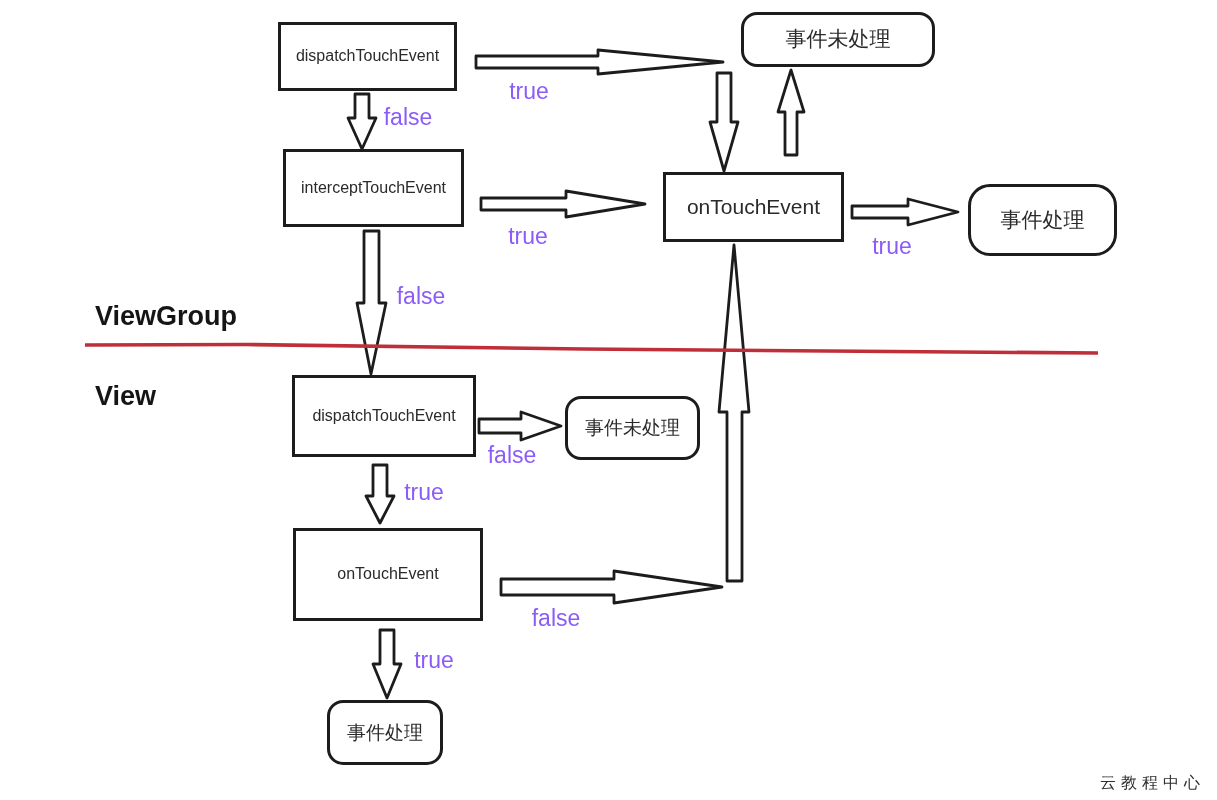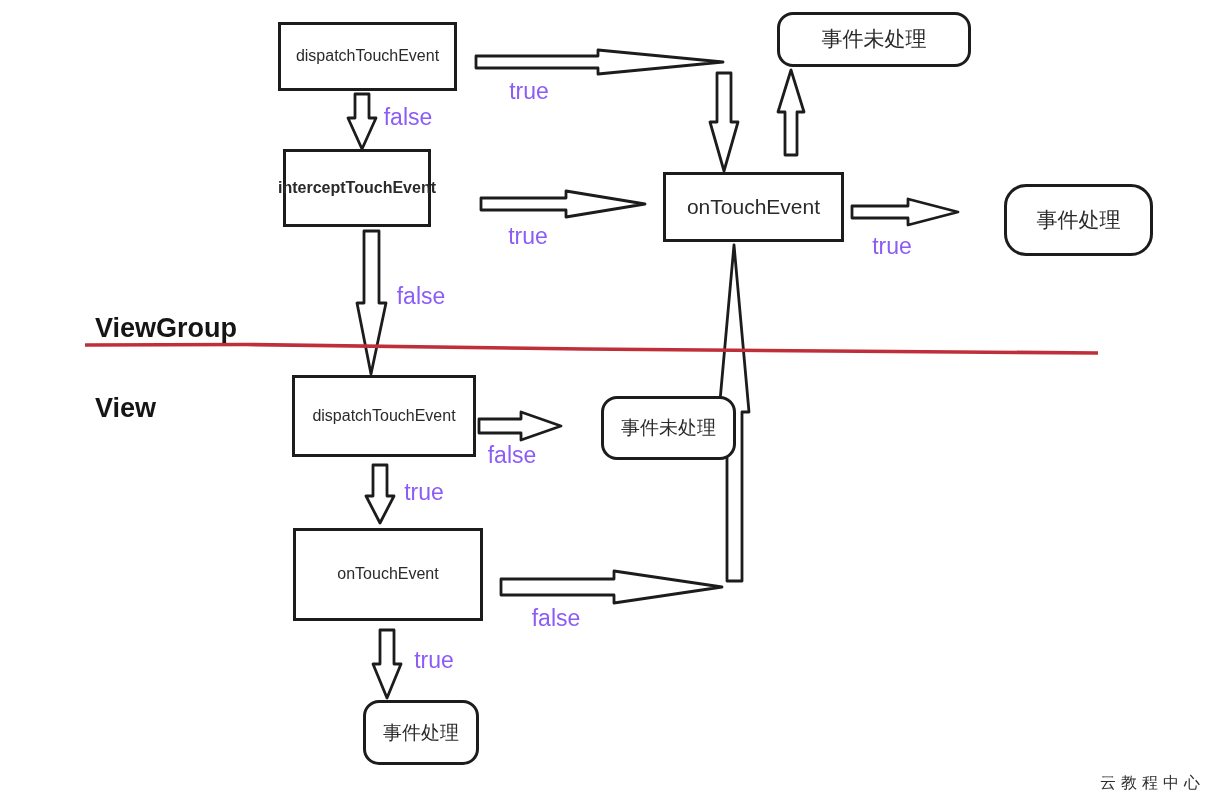--- a/index.html
+++ b/index.html
@@ -6,27 +6,27 @@
   .canvas{
     position:relative;width:1217px;height:800px;background:#ffffff;overflow:hidden;
     font-family:"Liberation Sans","DejaVu Sans",sans-serif;color:#1c1c1c;
   }
   .layer{position:absolute;left:0;top:0;}
   .node{
     position:absolute;display:flex;align-items:center;justify-content:center;
     border:3px solid #1c1c1c;background:#ffffff;box-sizing:border-box;
     text-align:center;line-height:1.15;color:#2a2a2a;
   }
-  .node.rounded{border-radius:16px;margin-left:36px;}
+  .node.rounded{border-radius:16px;}
   .edge-label{
     position:absolute;transform:translate(-50%,-50%);
     font-size:23px;color:#8b5cf6;white-space:nowrap;
   }
   .section-label{
-    position:absolute;font-weight:bold;font-size:27px;color:#151515;white-space:nowrap;margin-top:12px;
+    position:absolute;font-weight:bold;font-size:27px;color:#151515;white-space:nowrap;
   }
   .watermark{
     position:absolute;right:12px;bottom:6px;font-size:16px;letter-spacing:5px;
     color:#2e2e2e;white-space:nowrap;
   }
 </style>
 </head>
 <body>
 
 <div class="canvas">
@@ -59,21 +59,21 @@
       <polygon points="380,630 394,630 394,664 401,664 387,698 373,664 380,664"></polygon>
     </g>
 
     <polyline points="85,345 246,344.5 584,349 957,352 1098,353" fill="none" stroke="#bf2f3a" stroke-width="3.6"></polyline>
   </svg>
 
   <div class="section-label" style="left:95px;top:301px;">ViewGroup</div>
   <div class="section-label" style="left:95px;top:381px;">View</div>
 
   <div class="node" style="left:278px;top:22px;width:179px;height:69px;font-size:16px;">dispatchTouchEvent</div>
-  <div class="node" style="left:283px;top:149px;width:148px;height:78px;font-size:16px;font-weight:bold;">interceptTouchEvent</div>
+  <div class="node" style="left:283px;top:149px;width:181px;height:78px;font-size:16px;">interceptTouchEvent</div>
   <div class="node" style="left:663px;top:172px;width:181px;height:70px;font-size:21px;">onTouchEvent</div>
   <div class="node rounded" style="left:741px;top:12px;width:194px;height:55px;font-size:21px;">事件未处理</div>
   <div class="node rounded" style="left:968px;top:184px;width:149px;height:72px;font-size:21px;border-radius:22px;">事件处理</div>
 
   <div class="node" style="left:292px;top:375px;width:184px;height:82px;font-size:16px;">dispatchTouchEvent</div>
   <div class="node rounded" style="left:565px;top:396px;width:135px;height:64px;font-size:19px;">事件未处理</div>
   <div class="node" style="left:293px;top:528px;width:190px;height:93px;font-size:16px;">onTouchEvent</div>
   <div class="node rounded" style="left:327px;top:700px;width:116px;height:65px;font-size:19px;">事件处理</div>
 
   <div class="edge-label" style="left:529px;top:91px;">true</div>

